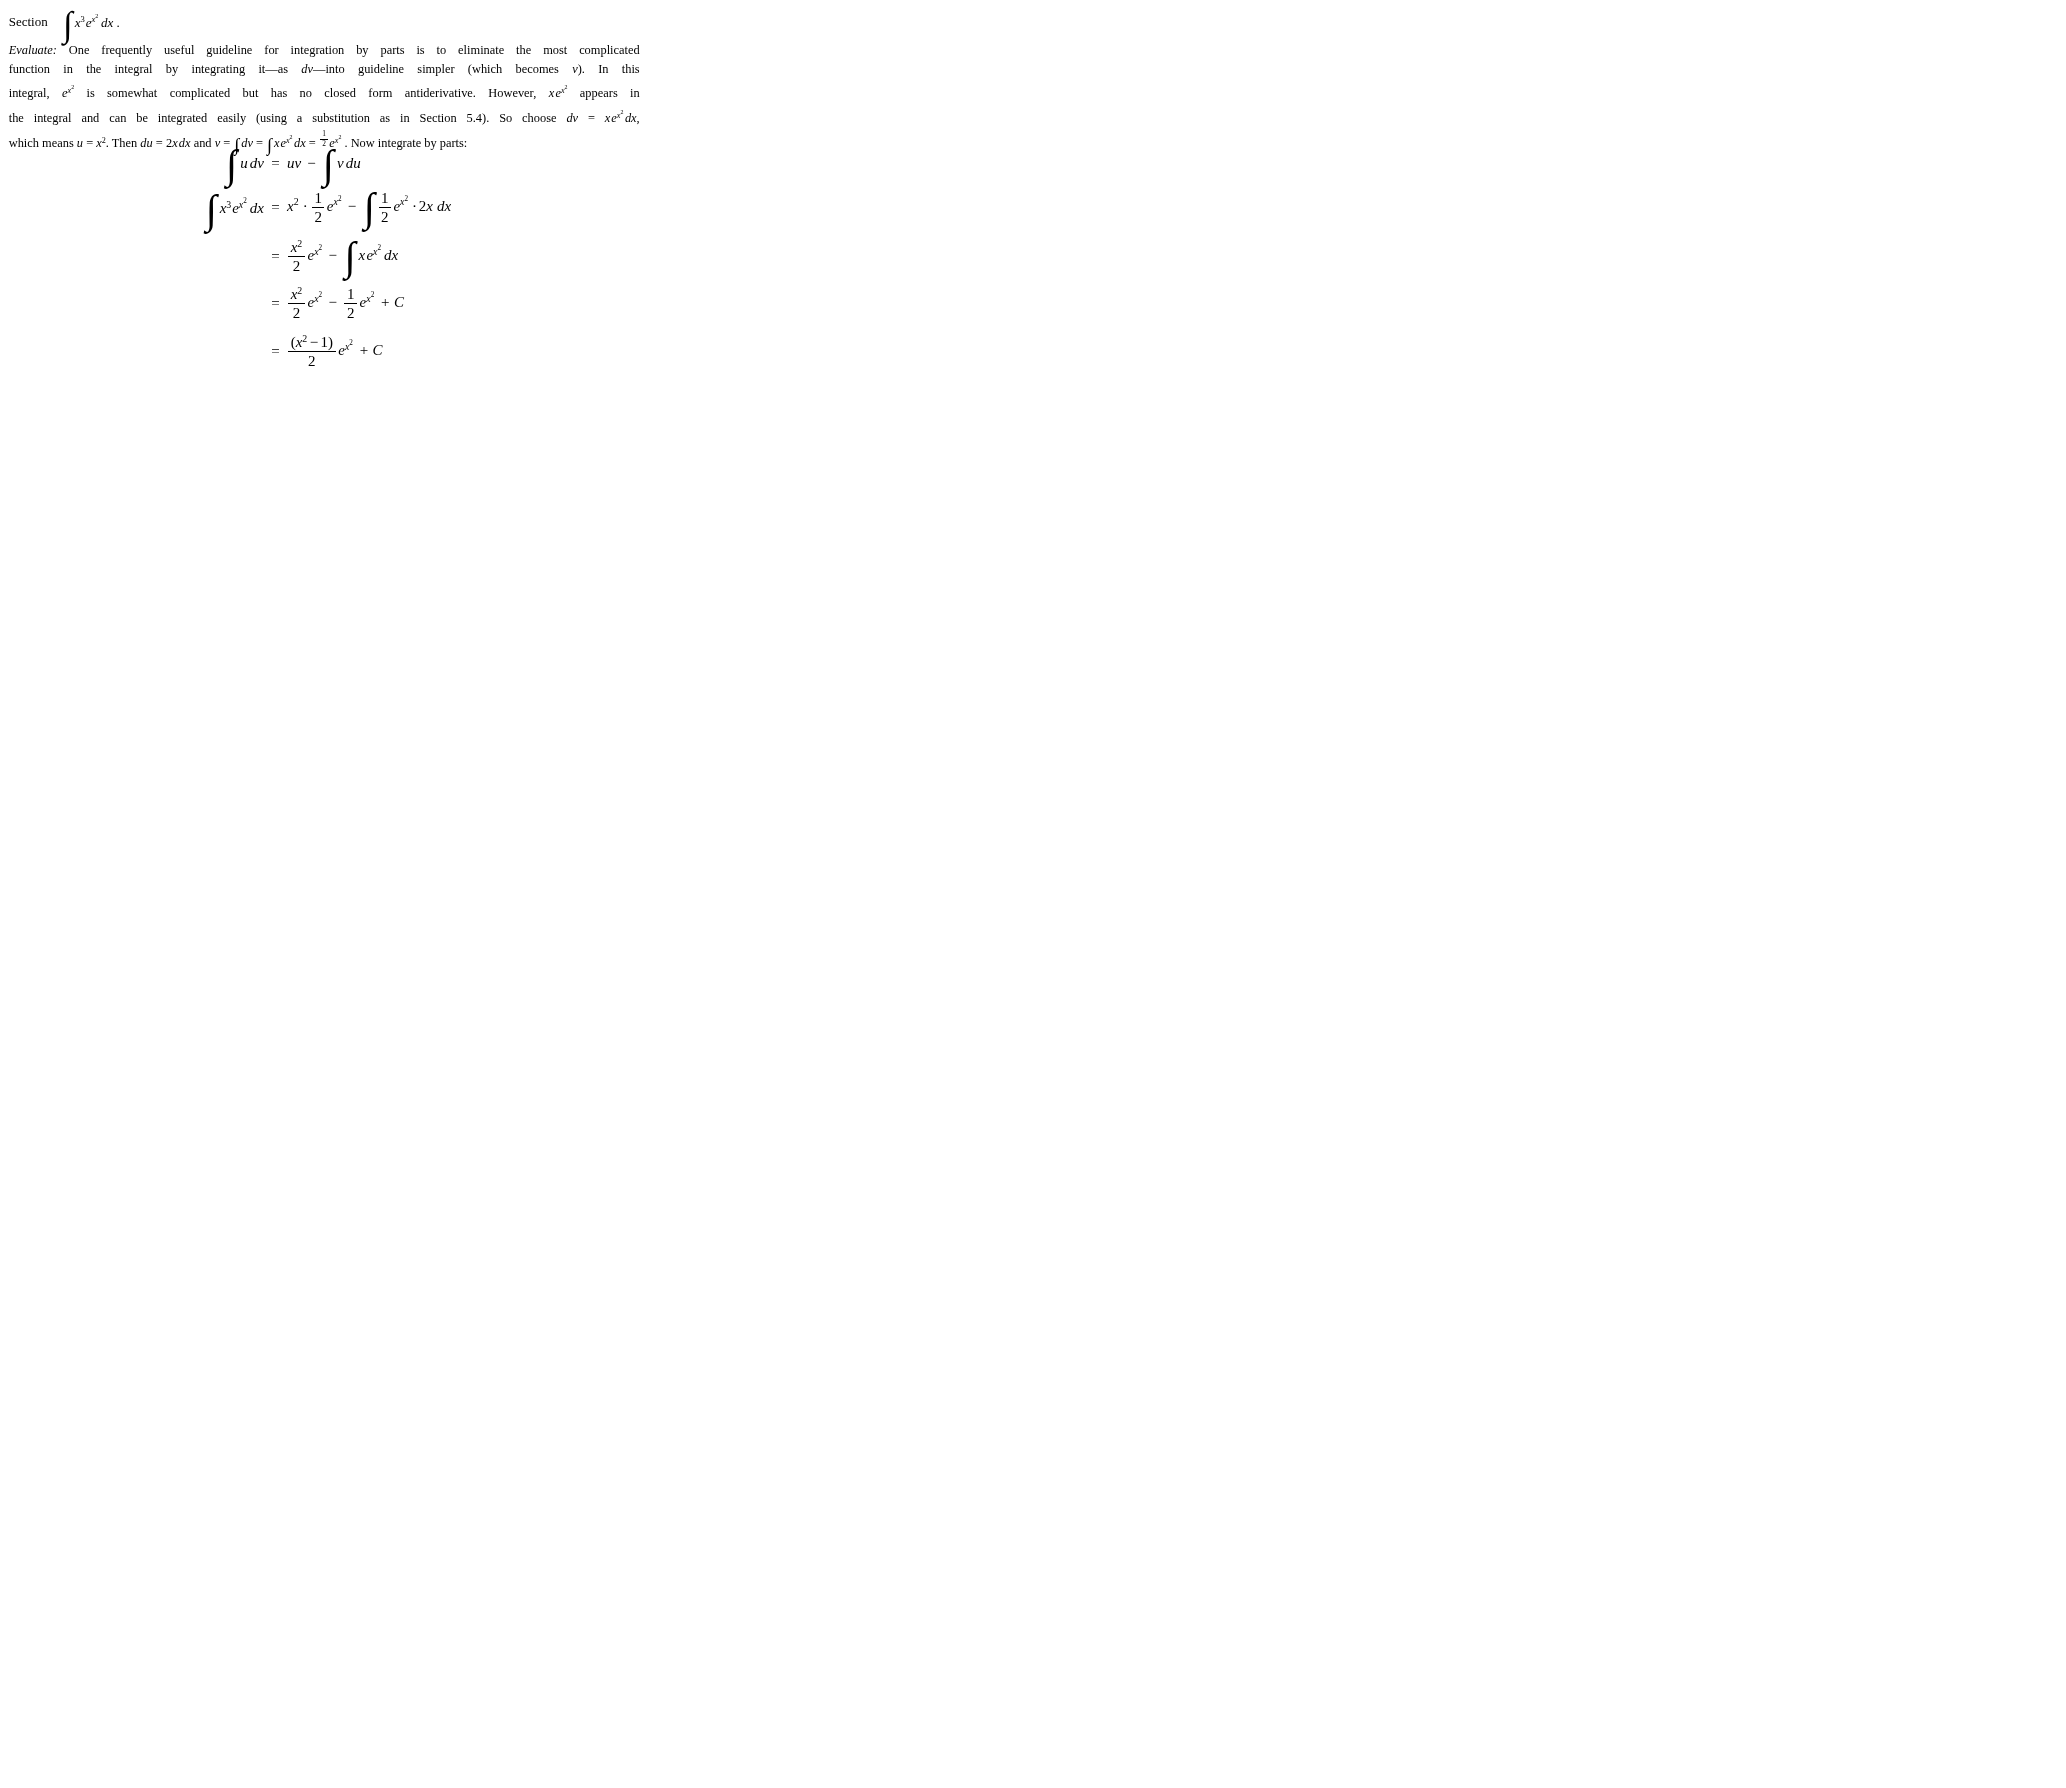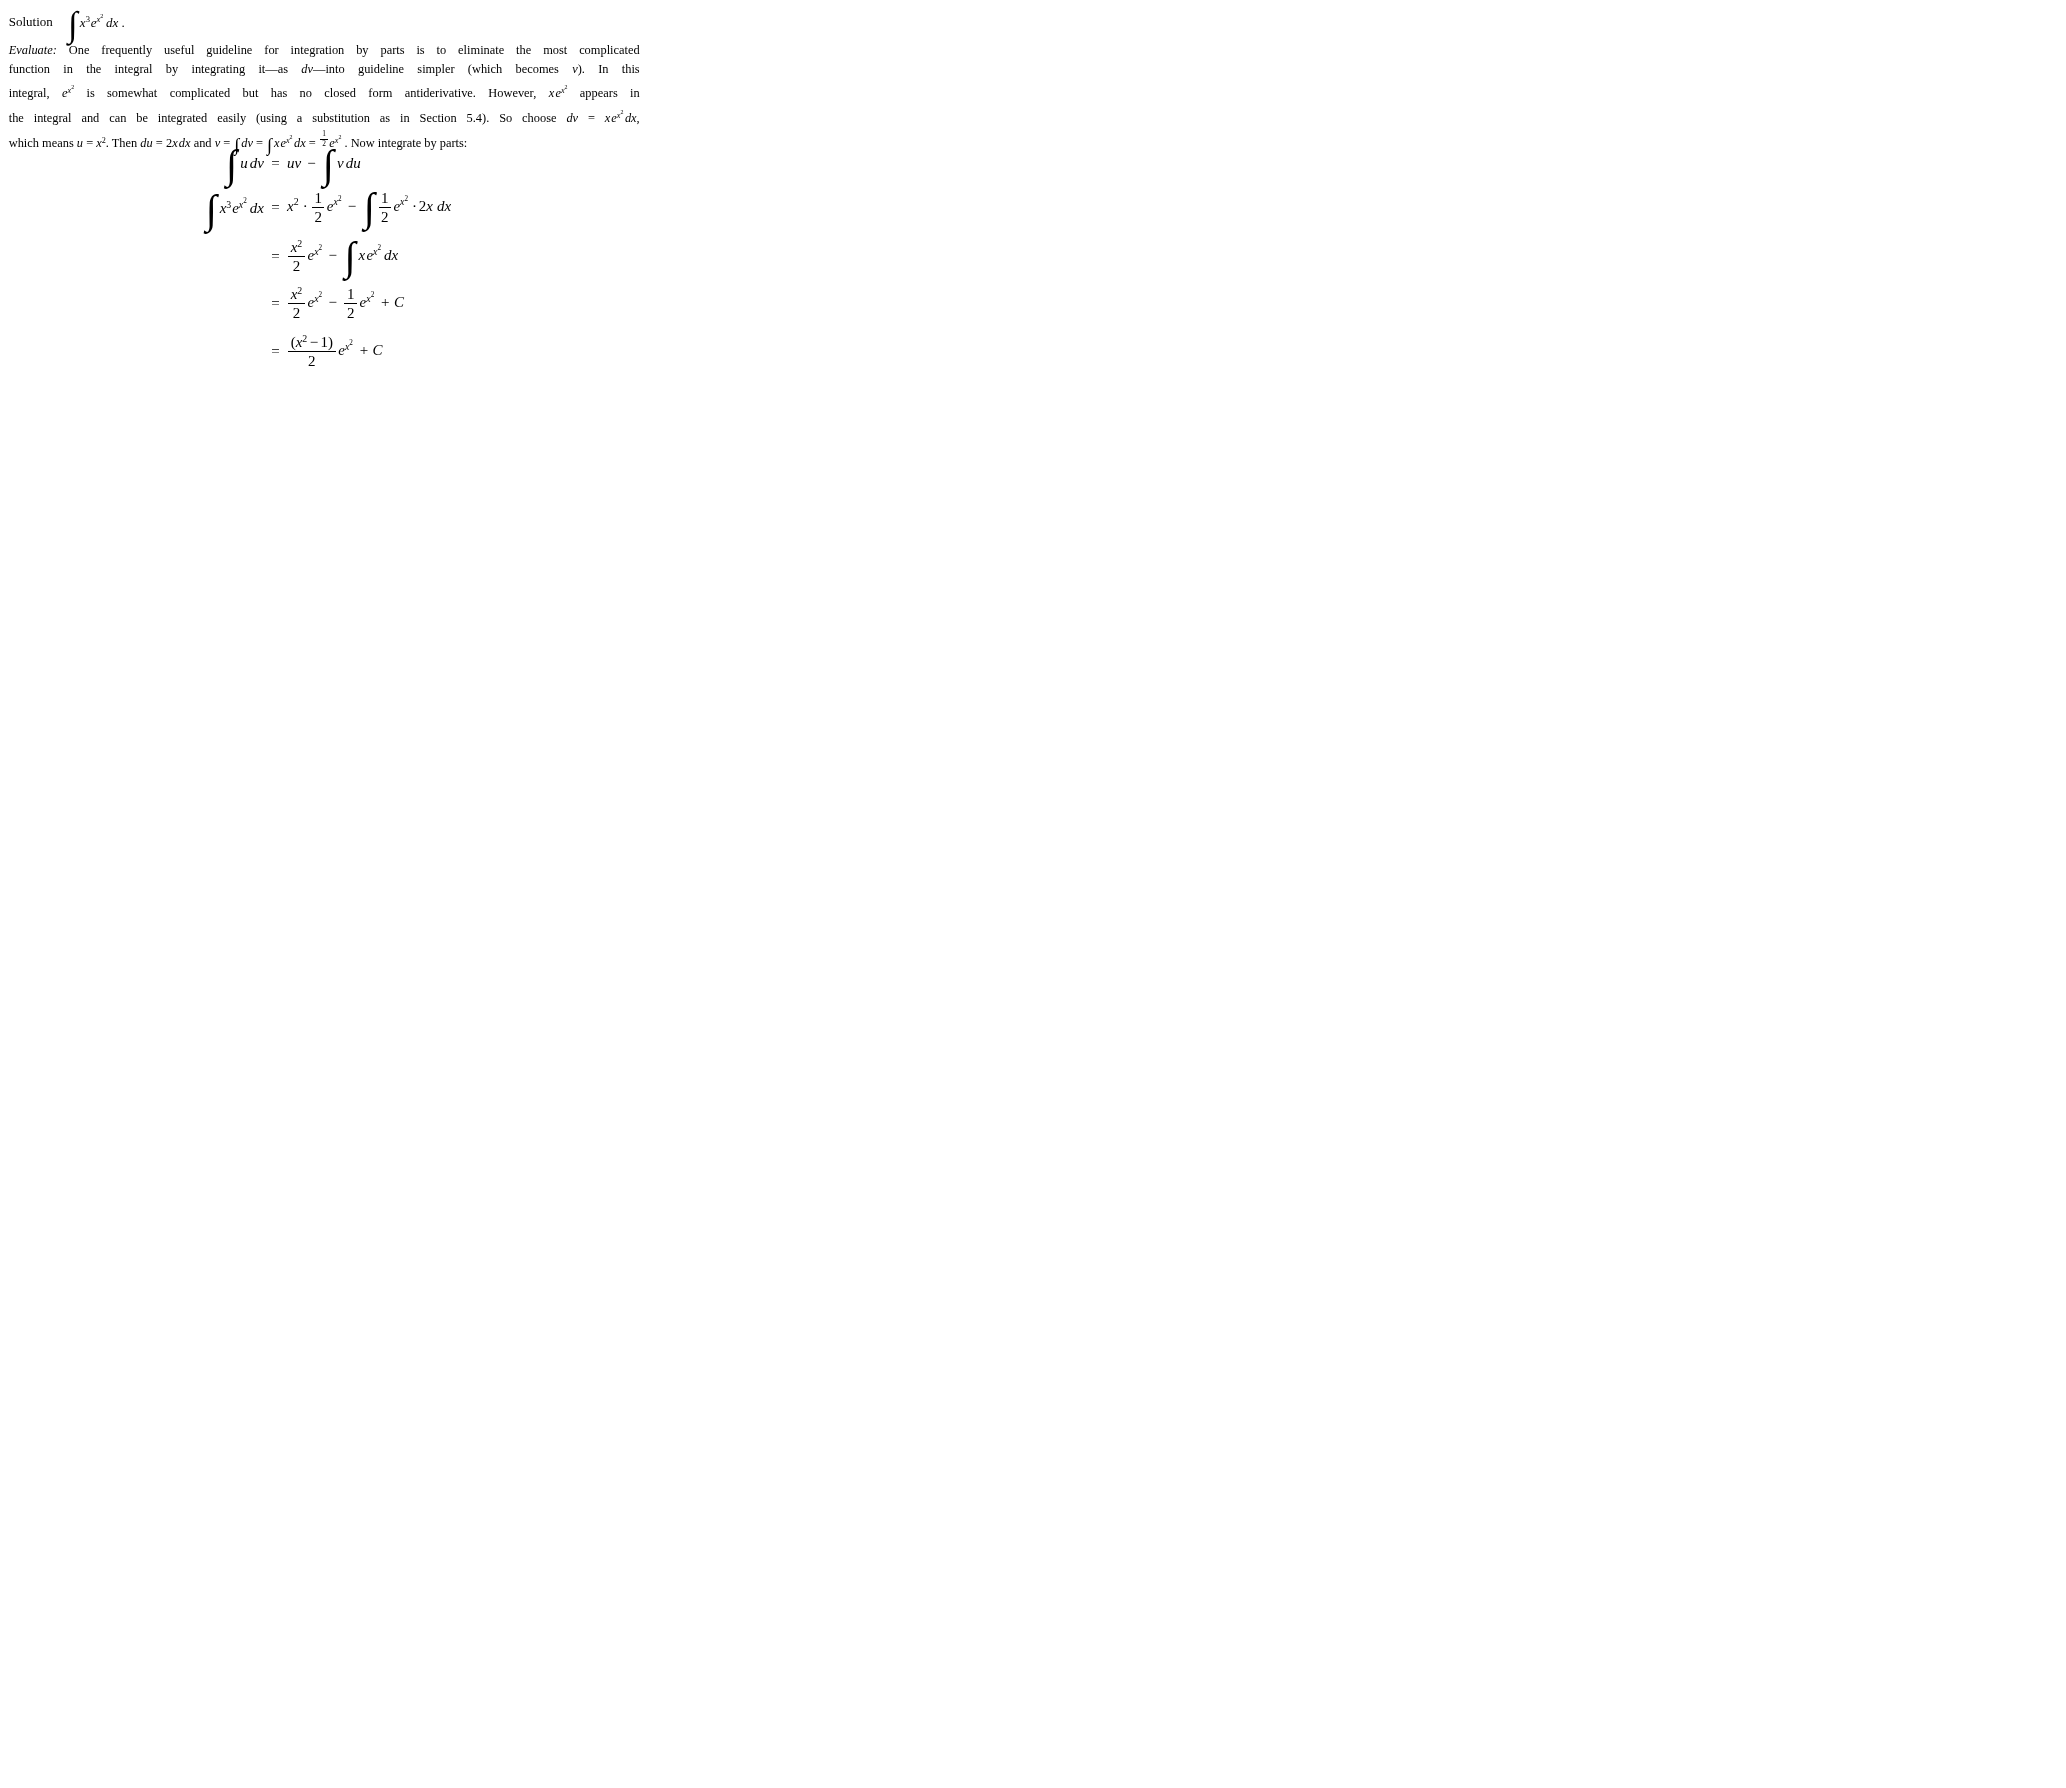--- a/index.html
+++ b/index.html
@@ -47,21 +47,21 @@
   .frac .den { display:block; border-top:0.8px solid #000000; padding:0.8px 2.5px 0; }
   .frac.small { font-size:60%; vertical-align:0.12em; line-height:1.0; margin:0 0.8px; }
   .frac.small .den { border-top-width:0.6px; }
 </style>
 </head>
 <body>
 
 <div class="page">
 
   <div class="problem">
-    <span class="plabel">Solution</span>
+    <span class="plabel">Section</span>
     <span class="expr"><span class="run-int">∫</span><span class="run-sp" style="width: 0.08em;"></span><span class="run-i">x</span><span class="run-sup">3</span><span class="run-sp" style="width: 0.06em;"></span><span class="run-i">e</span><span class="run-isup">x</span><span class="run-supsup">2</span><span class="run-sp" style="width: 0.2em;"></span><span class="run-i">dx</span><span class="run-t"> .</span></span>
   </div>
 
   <div class="solution">
     <div class="sline"><span class="run-itlabel">Evaluate:</span><span class="run-t"> One frequently useful guideline for integration by parts is to eliminate the most complicated</span></div>
     <div class="sline"><span class="run-t">function in the integral by integrating it—as </span><span class="run-i">dv</span><span class="run-t">—into guideline simpler (which becomes </span><span class="run-i">v</span><span class="run-t">). In this</span></div>
     <div class="sline"><span class="run-t">integral, </span><span class="run-i">e</span><span class="run-isup">x</span><span class="run-supsup">2</span><span class="run-t"> is somewhat complicated but has no closed form antiderivative. However, </span><span class="run-i">x</span><span class="run-sp" style="width: 0.1em;"></span><span class="run-i">e</span><span class="run-isup">x</span><span class="run-supsup">2</span><span class="run-t"> appears in</span></div>
     <div class="sline"><span class="run-t">the integral and can be integrated easily (using a substitution as in Section 5.4). So choose </span><span class="run-i">dv</span><span class="run-t"> = </span><span class="run-i">x</span><span class="run-sp" style="width: 0.08em;"></span><span class="run-i">e</span><span class="run-isup">x</span><span class="run-supsup">2</span><span class="run-sp" style="width: 0.12em;"></span><span class="run-i">dx</span><span class="run-t">,</span></div>
     <div class="sline last"><span class="run-t">which means </span><span class="run-i">u</span><span class="run-t"> = </span><span class="run-i">x</span><span class="run-sup">2</span><span class="run-t">. Then </span><span class="run-i">du</span><span class="run-t"> = 2</span><span class="run-i">x</span><span class="run-sp" style="width: 0.1em;"></span><span class="run-i">dx</span><span class="run-t"> and </span><span class="run-i">v</span><span class="run-t"> = </span><span class="run-intsm">∫</span><span class="run-sp" style="width: 0.1em;"></span><span class="run-i">dv</span><span class="run-t"> = </span><span class="run-intsm">∫</span><span class="run-sp" style="width: 0.1em;"></span><span class="run-i">x</span><span class="run-sp" style="width: 0.08em;"></span><span class="run-i">e</span><span class="run-isup">x</span><span class="run-supsup">2</span><span class="run-sp" style="width: 0.12em;"></span><span class="run-i">dx</span><span class="run-t"> = </span><span class="frac small"><span class="num"><span class="run-t">1</span></span><span class="den"><span class="run-t">2</span></span></span><span class="run-i">e</span><span class="run-isup">x</span><span class="run-supsup">2</span><span class="run-t"> . Now integrate by parts:</span></div>
   </div>

